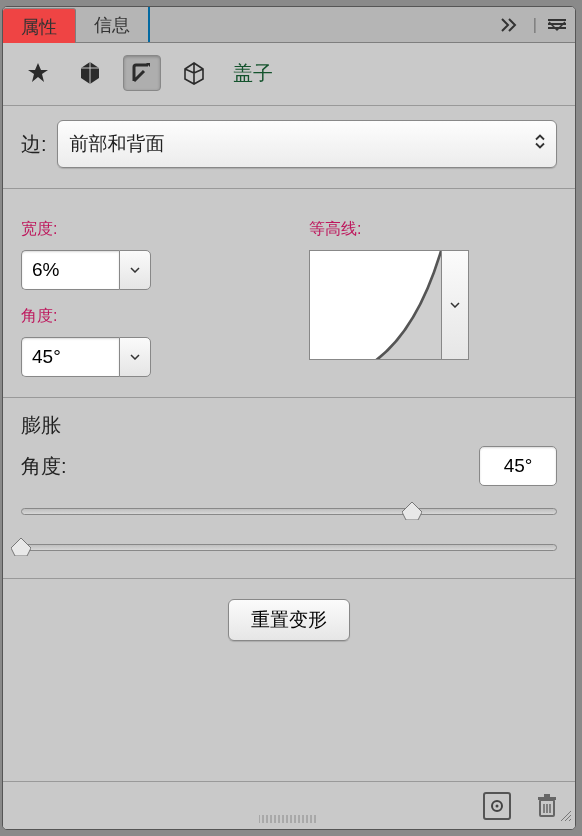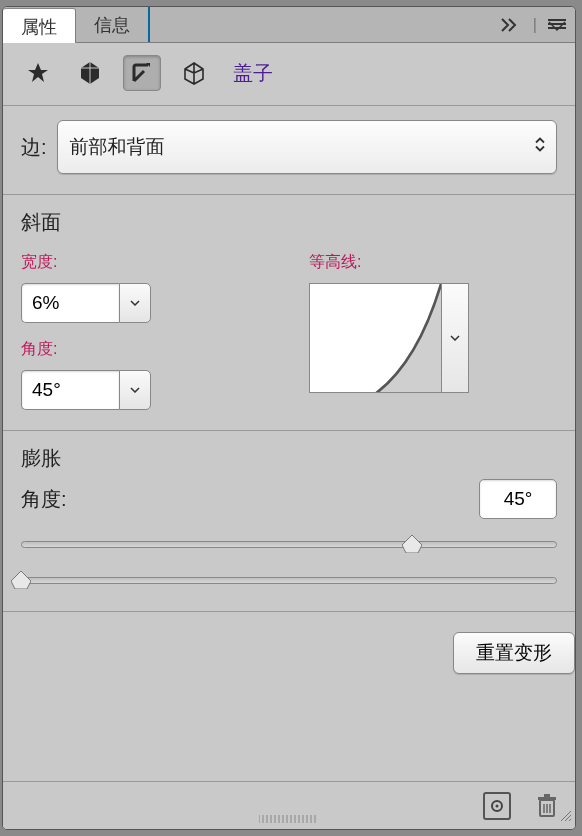--- a/index.html
+++ b/index.html
@@ -30,21 +30,21 @@
     position: relative;
   }
   .tab {
     padding: 6px 18px 0 18px;
     font-size: 18px;
     color: #333;
     border-right: 2px solid #0369a1;
     cursor: default;
   }
   .tab.active {
-    background: #ffffff;
+    background: #ef4444;
     border-top: 1px solid #888;
     border-right: 1px solid #7e7e7e;
     position: relative;
     top: 1px;
     border-radius: 3px 3px 0 0;
   }
   .tabrow .spacer { flex: 1; }
   .tabrow .ctrl {
     display: flex;
     align-items: center;
@@ -67,33 +67,33 @@
     border-radius: 4px;
   }
   .toolbar .iconbtn.active {
     background: #aeaeae;
     border: 1px solid #888;
     box-shadow: inset 0 1px 3px rgba(0,0,0,.25);
   }
   .toolbar .title {
     font-size: 20px;
     margin-left: 6px;
-    color: #4c1d95;
+    color: #14532d;
   }
 
   .divider { border-top: 1px solid #999; }
 
   
   .section { padding: 14px 18px 20px 18px; }
   .row { display: flex; align-items: center; gap: 10px; }
   .label { font-size: 20px; color: #222; }
 
   .select {
     flex: 1;
-    height: 54px;
+    height: 48px;
     background: linear-gradient(#fdfdfd,#ececec);
     border: 1px solid #888;
     border-radius: 6px;
     display: flex;
     align-items: center;
     padding: 0 12px;
     position: relative;
     font-size: 19px;
     color: #222;
     box-shadow: 0 1px 1px rgba(0,0,0,.15);
@@ -185,21 +185,21 @@
   .thumb svg { display: block; }
 
   .btn {
     background: linear-gradient(#fbfbfb,#e6e6e6);
     border: 1px solid #888;
     border-radius: 6px;
     padding: 7px 22px;
     font-size: 19px;
     box-shadow: 0 1px 1px rgba(0,0,0,.15);
   }
-  .center { display: flex; justify-content: flex-end; padding: 20px 0 40px 0; }
+  .center { display: flex; justify-content: center; padding: 20px 0 40px 0; }
 
   .footer {
     margin-top: auto;
     border-top: 1px solid #999;
     height: 48px;
     display: flex;
     align-items: center;
     justify-content: flex-end;
     gap: 22px;
     padding-right: 14px;
@@ -293,21 +293,20 @@
               <path d="M2 7 L6 3 L10 7 M2 11 L6 15 L10 11" stroke="#333" stroke-width="1.8" fill="none"></path>
             </svg>
         </span>
       </div>
     </div>
   </div>
 
   <div class="divider"></div>
 
   <div class="section">
-    <div class="label">斜面</div>
     <div class="bevel-cols">
       <div class="col">
         <div class="sublabel">宽度:</div>
         <div class="combo">
           <div class="field">
               <span>6%</span>
             </div>
           <div class="drop">
             <svg width="10" height="6" viewBox="0 0 10 6">
                 <path d="M1 1 L5 5 L9 1" stroke="#333" fill="none" stroke-width="1.5"></path>

